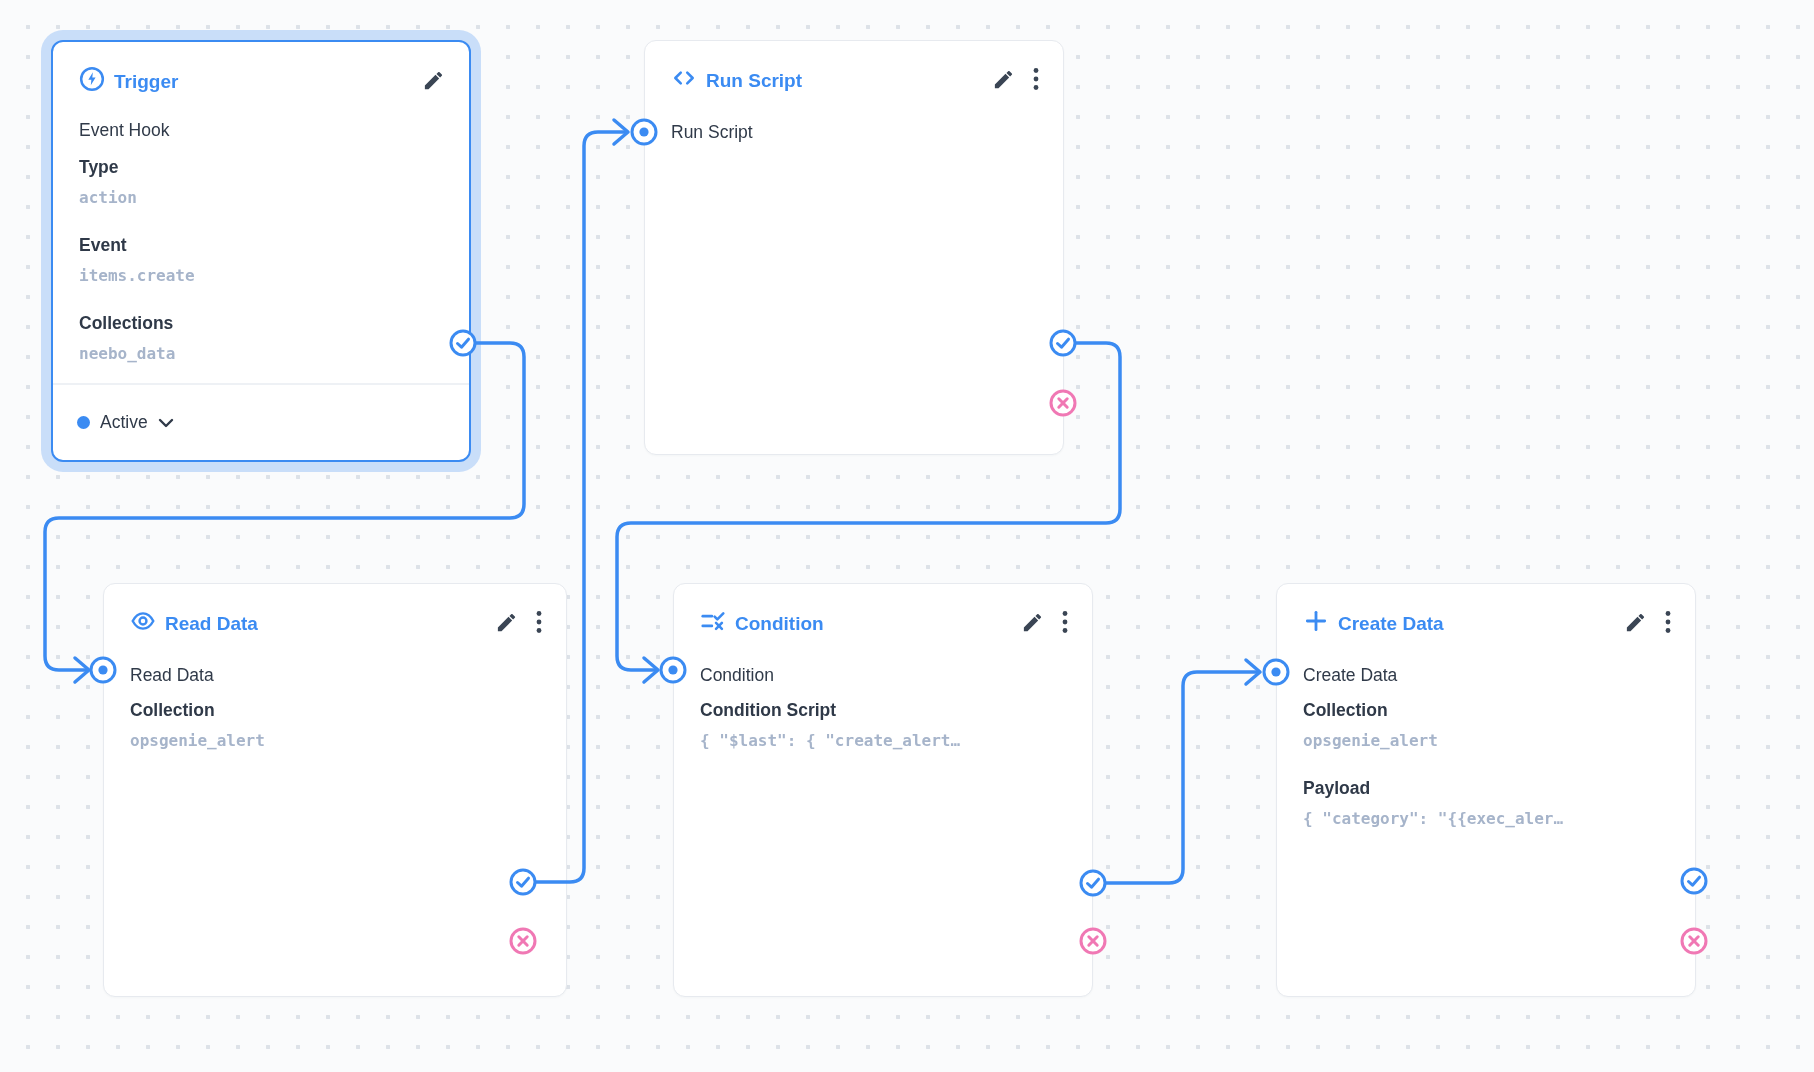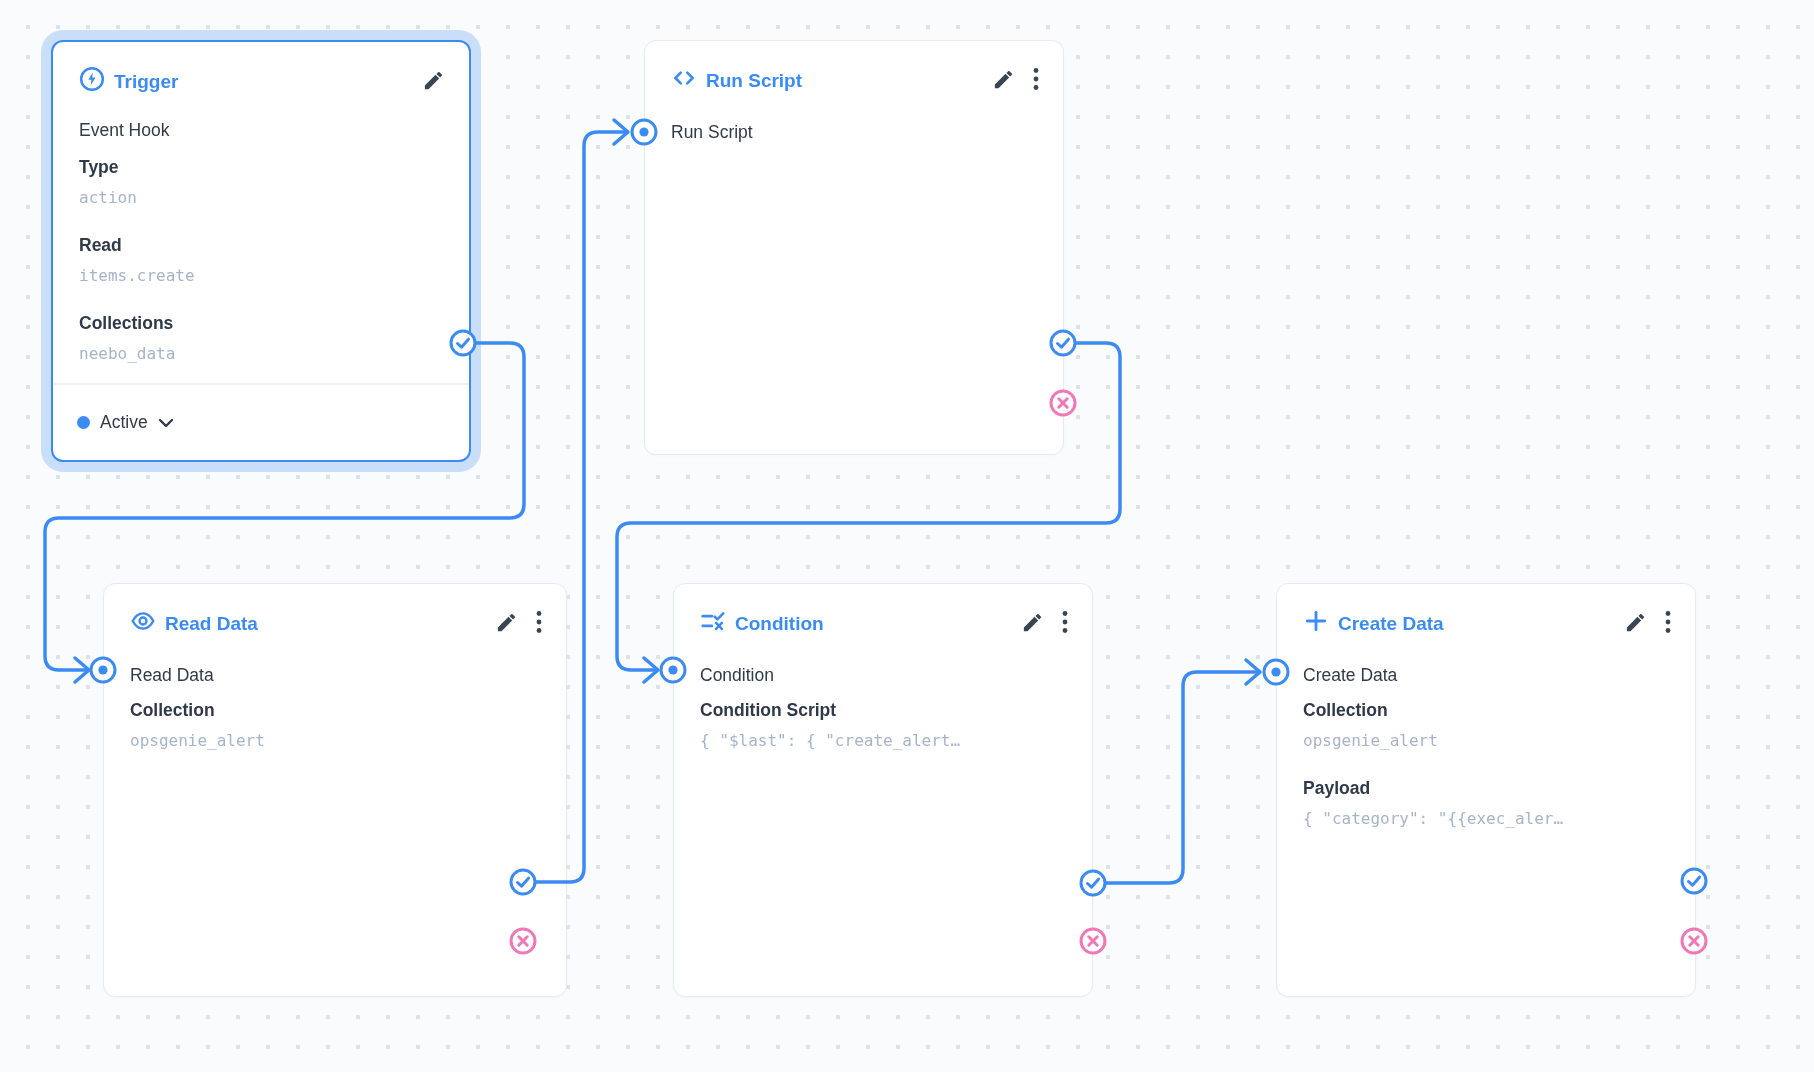--- a/index.html
+++ b/index.html
@@ -11,21 +11,21 @@
     box-shadow:0 1px 2px rgba(40,50,70,.03);box-sizing:border-box;}
   .node.selected{border:2.5px solid #3b8bf2;box-shadow:0 0 0 10px #c9def9;margin-left:6px;}
   .node-header{display:flex;align-items:center;padding:24px 22px 0 26px;}
   .node-title{display:flex;align-items:center;gap:9px;color:#3b8bf2;font-size:19px;font-weight:700;flex:1;min-width:0;}
   .hdr-actions{display:flex;align-items:center;gap:14px;}
   .icon-btn{background:none;border:none;padding:2px;cursor:pointer;display:flex;align-items:center;}
   .node-body{padding:0 26px;}
   .row-text{color:#303a49;font-size:17.5px;margin-top:22px;line-height:22px;}
   .row-label{color:#2f3948;font-size:17.5px;font-weight:700;margin-top:15px;line-height:22px;}
   .row-mono{color:#a6b4ca;font-size:16px;font-family:"DejaVu Sans Mono",monospace;margin-top:9px;line-height:21px;
-    white-space:nowrap;overflow:hidden;}
+    white-space:nowrap;overflow:hidden;font-weight:bold;}
   .gap{margin-top:26px;}
   .input-row{display:flex;align-items:center;margin-top:25px;color:#303a49;font-size:17.5px;line-height:22px;}
   
   .node-footer{position:absolute;left:0;right:0;bottom:0;height:59px;border-top:2px solid #eef1f5;
     display:flex;align-items:center;padding:8px 24px;gap:10px;cursor:pointer;border-radius:0 0 10px 10px;}
   .status-dot{width:13px;height:13px;border-radius:50%;background:#3b8bf2;}
   .status-text{color:#303a49;font-size:17.5px;}
   
   .handle{position:absolute;width:28px;height:28px;margin-left:-14px;margin-top:-14px;cursor:pointer;}
   .handle svg{display:block;}
@@ -55,21 +55,21 @@
               <path d="M3 17.2 V21 h3.8 L17.9 9.9 l-3.8-3.8 L3 17.2 Z M20.7 7.1 c.4-.4 .4-1 0-1.4 l-2.4-2.4 c-.4-.4-1-.4-1.4 0 l-1.8 1.8 3.8 3.8 1.8-1.8 Z"></path>
             </svg>
           </span>
         </button>
       </div>
     </div>
     <div class="node-body">
       <div class="row-text">Event Hook</div>
       <div class="row-label">Type</div>
       <div class="row-mono">action</div>
-      <div class="row-label gap">Read</div>
+      <div class="row-label gap">Event</div>
       <div class="row-mono">items.create</div>
       <div class="row-label gap">Collections</div>
       <div class="row-mono">neebo_data</div>
     </div>
     <div class="node-footer">
       <span class="status-dot"></span>
       <span class="status-text">Active</span>
       <span>
         <svg width="16" height="10" viewBox="0 0 16 10" fill="none">
           <polyline points="2,2 8,8 14,2" stroke="#303a49" stroke-width="2.4" stroke-linecap="round" stroke-linejoin="round"></polyline>

